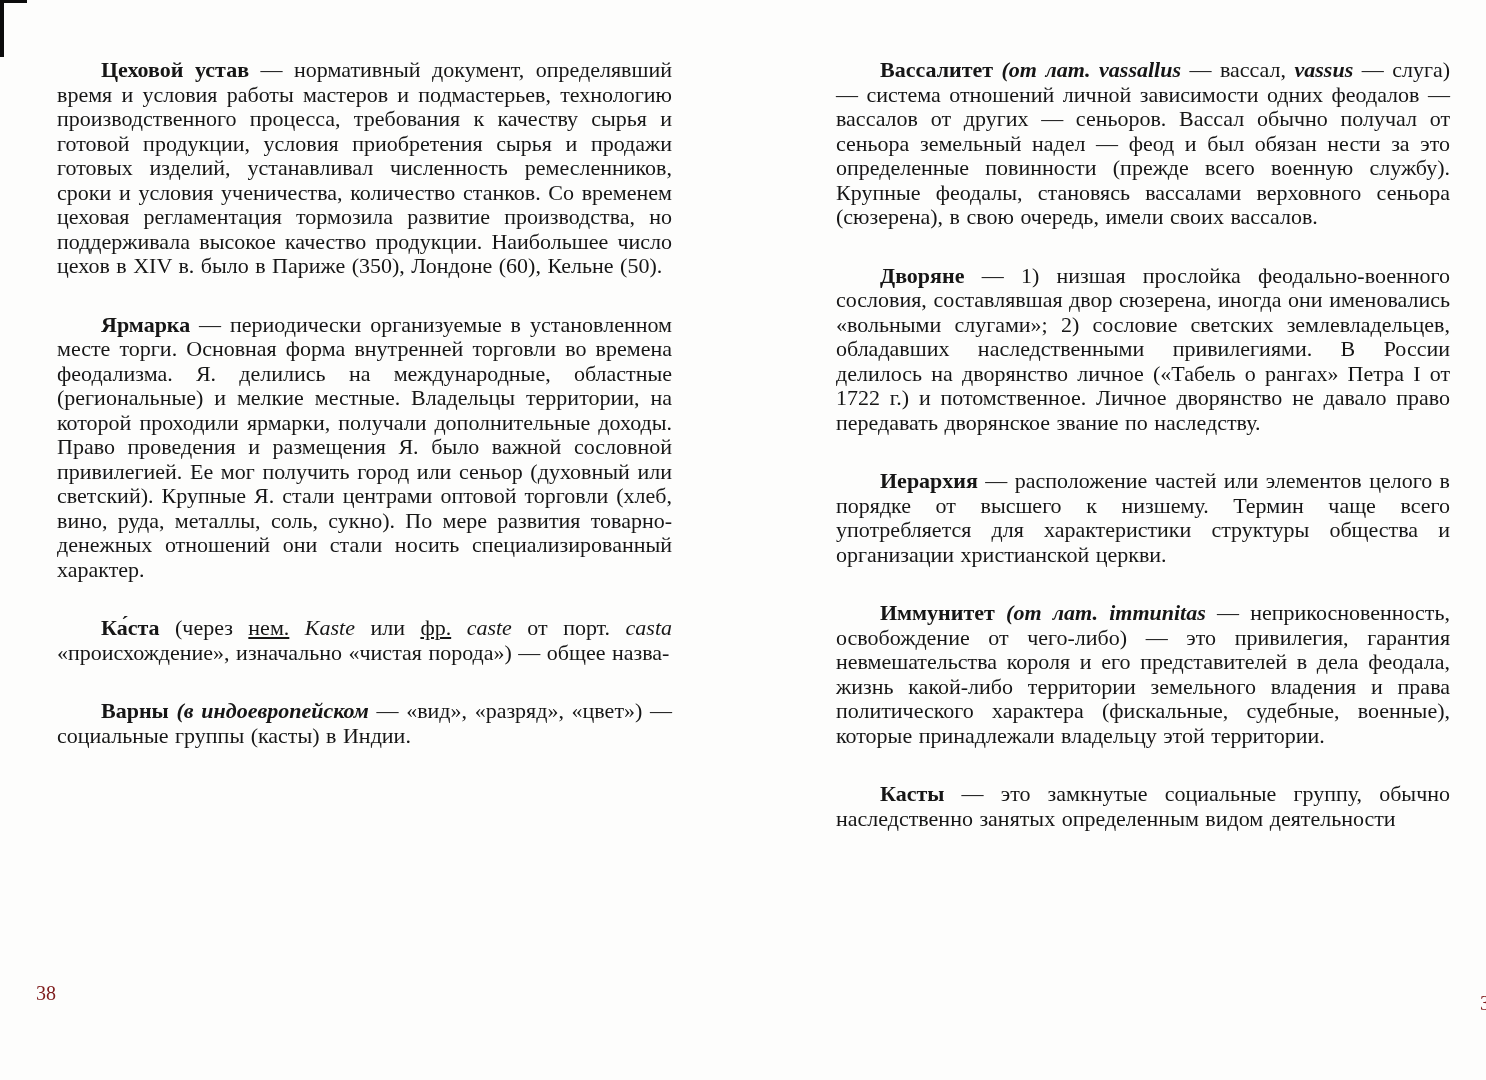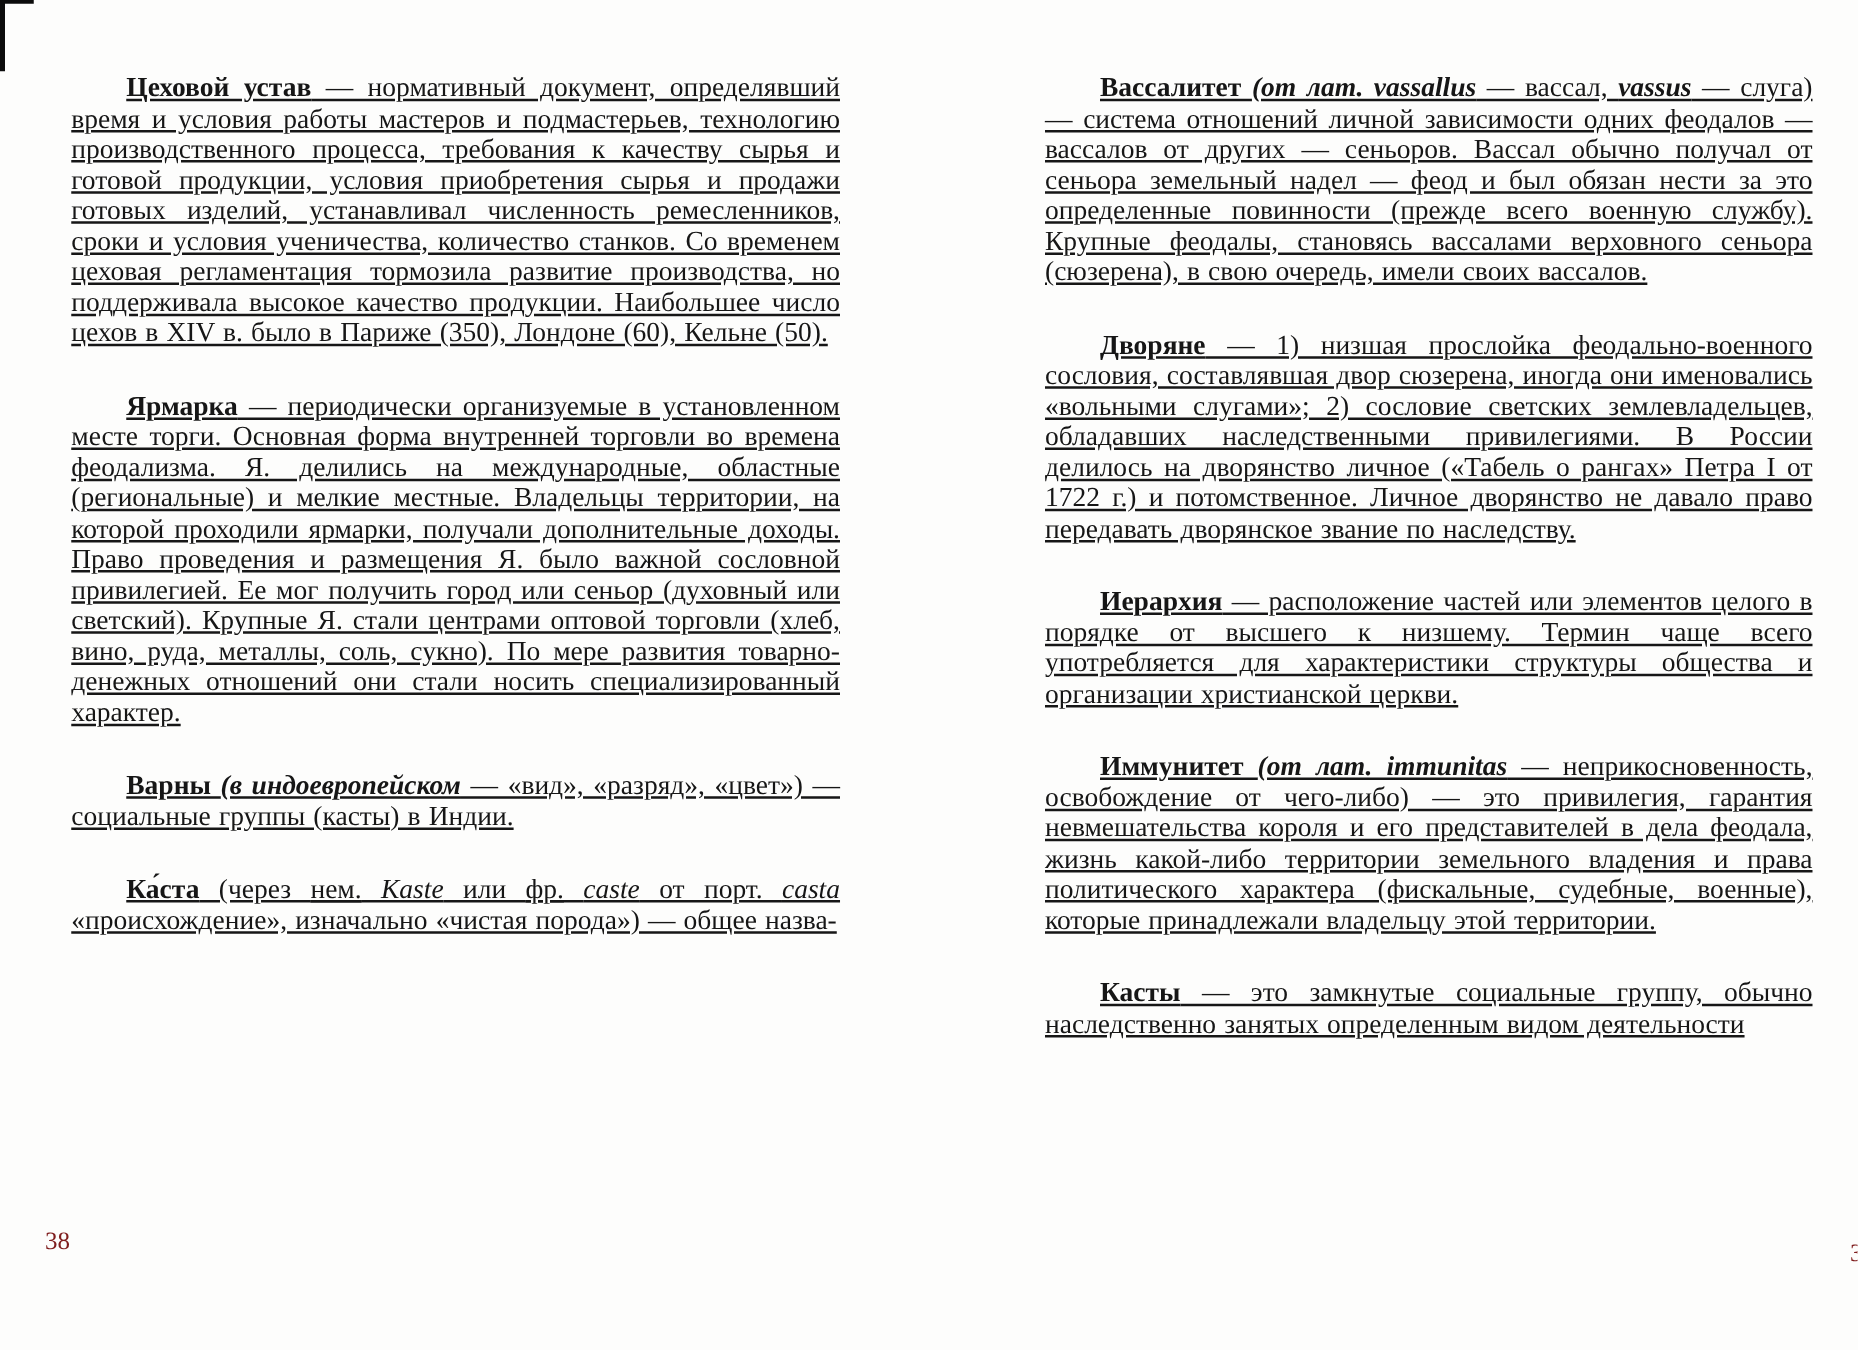--- a/index.html
+++ b/index.html
@@ -9,21 +9,20 @@
     font-family:"Liberation Serif","DejaVu Serif",serif;
   }
   .page{position:absolute;top:58px;}
   .page-left{left:57px;width:615px;}
   .page-right{left:836px;width:614px;}
   .para{
     margin:0 0 34px 0;
     font-size:22px;line-height:24.5px;
     text-align:justify;text-indent:44px;
     word-spacing:1px;
-    text-decoration:underline;
   }
   .para.no-indent{text-indent:0;}
   .para:last-child{margin-bottom:0;}
   .b{font-weight:bold;}
   .bi{font-weight:bold;font-style:italic;}
   .i{font-style:italic;}
   .u{text-decoration:underline;}
   .heading{
     font-size:22px;font-weight:bold;line-height:30px;
     text-align:center;text-indent:0;
@@ -44,23 +43,23 @@
 <div class="artifact artifact-v"></div>
 <div class="artifact artifact-h"></div>
 
 <div class="page page-left">
   <p class="para"><span class="b">Цеховой устав</span><span> — нормативный документ, определявший время и условия работы мастеров и подмастерьев, технологию производственного процесса, требования к качеству сырья и готовой продукции, условия приобретения сырья и продажи готовых изделий, устанавливал численность ремесленников, сроки и условия ученичества, количество станков. Со временем цеховая регламентация тормозила развитие производства, но поддерживала высокое качество продукции. Наибольшее число цехов в XIV в. было в Париже (350), Лондоне (60), Кельне (50).</span></p>
 
 
   <p class="para"><span class="b">Ярмарка</span><span> — периодически организуемые в установленном месте торги. Основная форма внутренней торговли во времена феодализма. Я. делились на международные, областные (региональные) и мелкие местные. Владельцы территории, на которой проходили ярмарки, получали дополнительные доходы. Право проведения и размещения Я. было важной сословной привилегией. Ее мог получить город или сеньор (духовный или светский). Крупные Я. стали центрами оптовой торговли (хлеб, вино, руда, металлы, соль, сукно). По мере развития товарно-денежных отношений они стали носить специализированный характер.</span></p>
 
 
+  <p class="para"><span class="b">Ка́ста</span><span> (через </span><span class="u">нем.</span><span> </span><span class="i">Kaste</span><span> или </span><span class="u">фр.</span><span> </span><span class="i">caste</span><span> от порт. </span><span class="i">casta</span><span> «происхождение», изначально «чистая порода») — общее назва-</span></p>
+
   <p class="para"><span class="b">Варны </span><span class="bi">(в индоевропейском</span><span> — «вид», «разряд», «цвет») — социальные группы (касты) в Индии.</span></p>
-
-  <p class="para"><span class="b">Ка́ста</span><span> (через </span><span class="u">нем.</span><span> </span><span class="i">Kaste</span><span> или </span><span class="u">фр.</span><span> </span><span class="i">caste</span><span> от порт. </span><span class="i">casta</span><span> «происхождение», изначально «чистая порода») — общее назва-</span></p>
 </div>
 
 <div class="page page-right">
 
   <p class="para"><span class="b">Вассалитет </span><span class="bi">(от лат. vassallus</span><span> — вассал, </span><span class="bi">vassus</span><span> — слуга) — система отношений личной зависимости одних феодалов — вассалов от других — сеньоров. Вассал обычно получал от сеньора земельный надел — феод и был обязан нести за это определенные повинности (прежде всего военную службу). Крупные феодалы, становясь вассалами верховного сеньора (сюзерена), в свою очередь, имели своих вассалов.</span></p>
 
   <p class="para"><span class="b">Дворяне</span><span> — 1) низшая прослойка феодально-военного сословия, составлявшая двор сюзерена, иногда они именовались «вольными слугами»; 2) сословие светских землевладельцев, обладавших наследственными привилегиями. В России делилось на дворянство личное («Табель о рангах» Петра I от 1722 г.) и потомственное. Личное дворянство не давало право передавать дворянское звание по наследству.</span></p>
 
   <p class="para"><span class="b">Иерархия</span><span> — расположение частей или элементов целого в порядке от высшего к низшему. Термин чаще всего употребляется для характеристики структуры общества и организации христианской церкви.</span></p>
 

